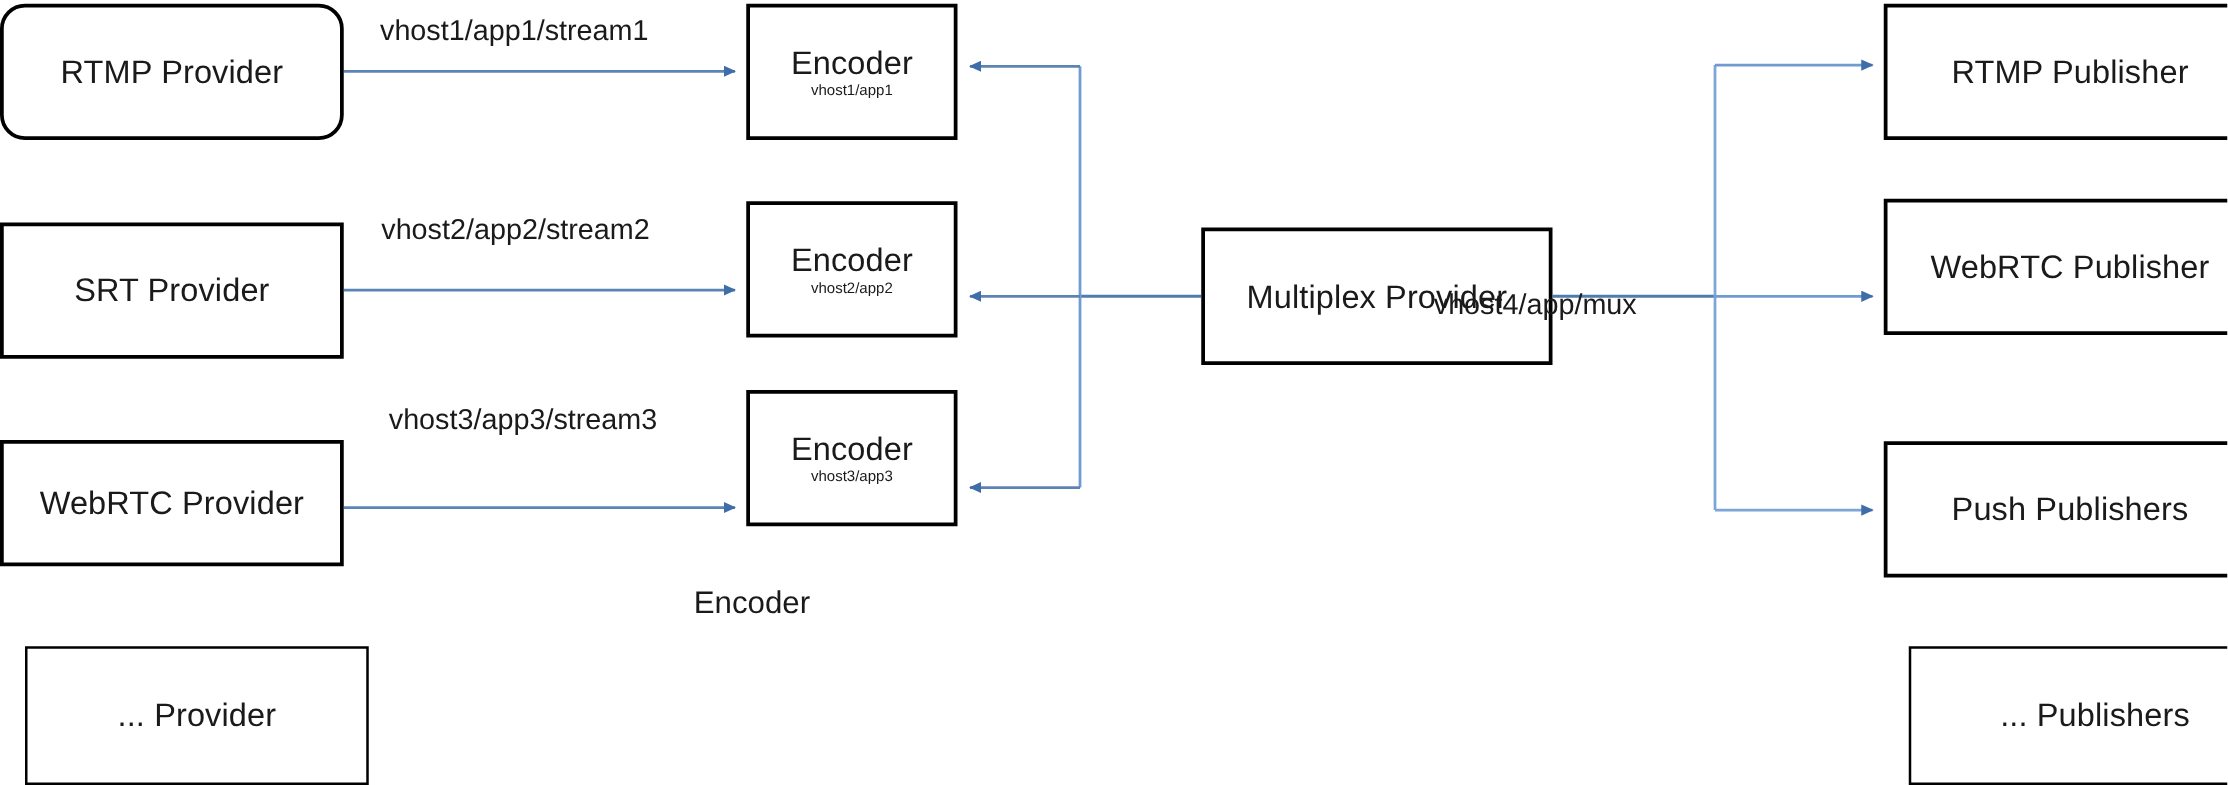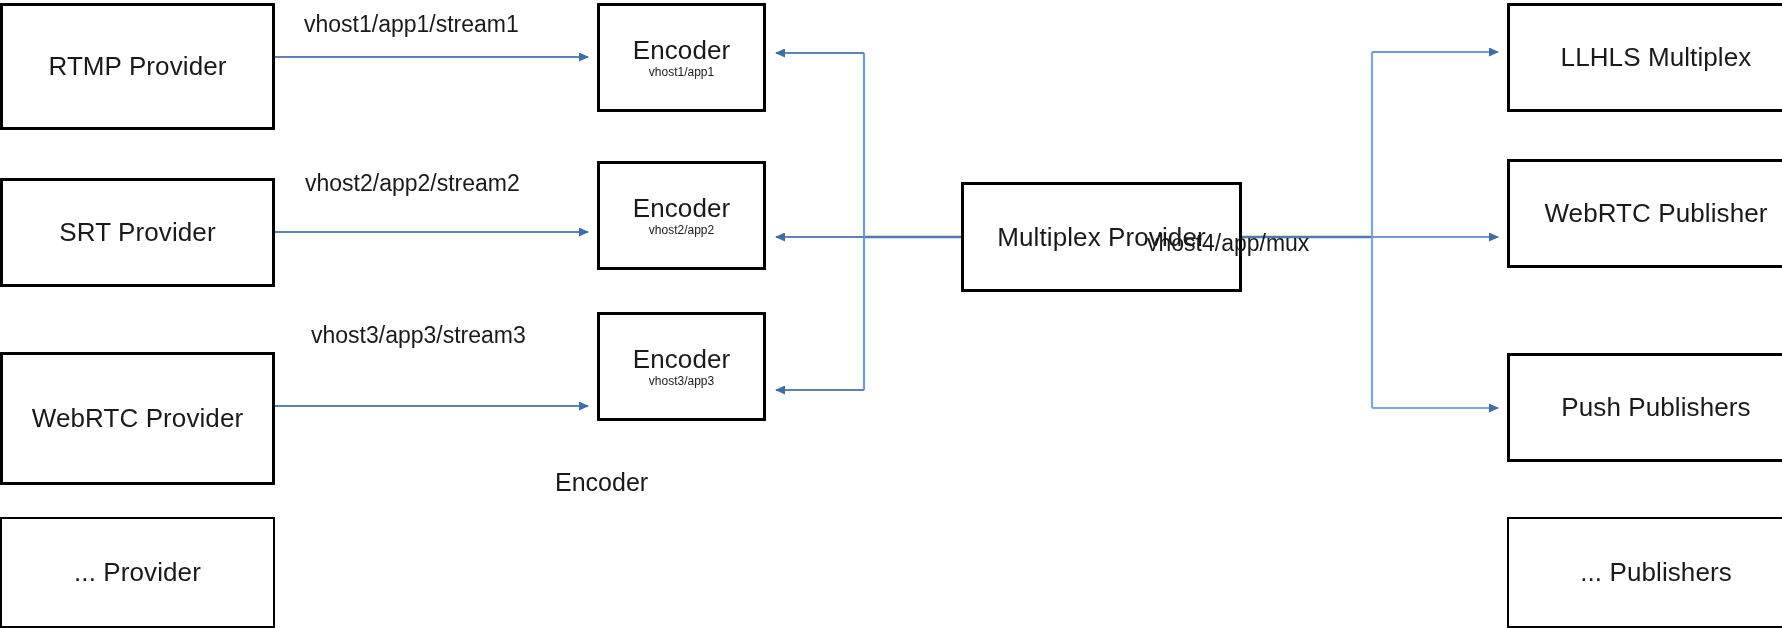--- a/index.html
+++ b/index.html
@@ -32,20 +32,21 @@
     border: 3px solid #000000;
     display: flex;
     flex-direction: column;
     align-items: center;
     justify-content: center;
     text-align: center;
     z-index: 3;
   }
   .node.thin {
     border-width: 2px;
+    margin-left: 20px;
   }
   .node-title {
     font-size: 26px;
     color: #1a1a1a;
     line-height: 1.16;
     letter-spacing: 0.1px;
     white-space: nowrap;
   }
   .node-sub {
     font-size: 12px;
@@ -106,27 +107,27 @@
 
     <g>
       <path d="M1242,237 L1372,237" fill="none" stroke="#4F7CB0" stroke-width="2.4"></path>
       <path d="M1372,52 L1372,408" fill="none" stroke="#7DA6D6" stroke-width="2.2"></path>
       <line x1="1372" y1="52" x2="1498" y2="52" stroke="#6F9BD1" stroke-width="2.2" marker-end="url(#arrow-right)"></line>
       <line x1="1372" y1="237" x2="1498" y2="237" stroke="#6F9BD1" stroke-width="2.2" marker-end="url(#arrow-right)"></line>
       <line x1="1372" y1="408" x2="1498" y2="408" stroke="#7DA6D6" stroke-width="2.2" marker-end="url(#arrow-right)"></line>
     </g>
   </svg>
 
-  <div class="node" style="left: 0px; top: 3px; width: 275px; height: 127px;">
+  <div class="node" style="left: 0px; top: 3px; width: 275px; height: 109px; border-radius: 20px;">
     <div class="node-title">RTMP Provider</div>
   </div>
   <div class="node" style="left: 0px; top: 178px; width: 275px; height: 109px;">
     <div class="node-title">SRT Provider</div>
   </div>
-  <div class="node" style="left: 0px; top: 352px; width: 275px; height: 133px;">
+  <div class="node" style="left: 0px; top: 352px; width: 275px; height: 101px;">
     <div class="node-title">WebRTC Provider</div>
   </div>
   <div class="node thin" style="left: 0px; top: 517px; width: 275px; height: 111px;">
     <div class="node-title">... Provider</div>
   </div>
 
   <div class="node" style="left: 597px; top: 3px; width: 169px; height: 109px;">
     <div class="node-title">Encoder</div>
     <div class="node-sub">vhost1/app1</div>
   </div>
@@ -137,21 +138,21 @@
   <div class="node" style="left: 597px; top: 312px; width: 169px; height: 109px;">
     <div class="node-title">Encoder</div>
     <div class="node-sub">vhost3/app3</div>
   </div>
 
   <div class="node" style="left: 961px; top: 182px; width: 281px; height: 110px;">
     <div class="node-title">Multiplex Provider</div>
   </div>
 
   <div class="node" style="left: 1507px; top: 3px; width: 298px; height: 109px;">
-    <div class="node-title">LLHLS Multiplex</div>
+    <div class="node-title">RTMP Publisher</div>
   </div>
   <div class="node" style="left: 1507px; top: 159px; width: 298px; height: 109px;">
     <div class="node-title">WebRTC Publisher</div>
   </div>
   <div class="node" style="left: 1507px; top: 353px; width: 298px; height: 109px;">
     <div class="node-title">Push Publishers</div>
   </div>
   <div class="node thin" style="left: 1507px; top: 517px; width: 298px; height: 111px;">
     <div class="node-title">... Publishers</div>
   </div>

